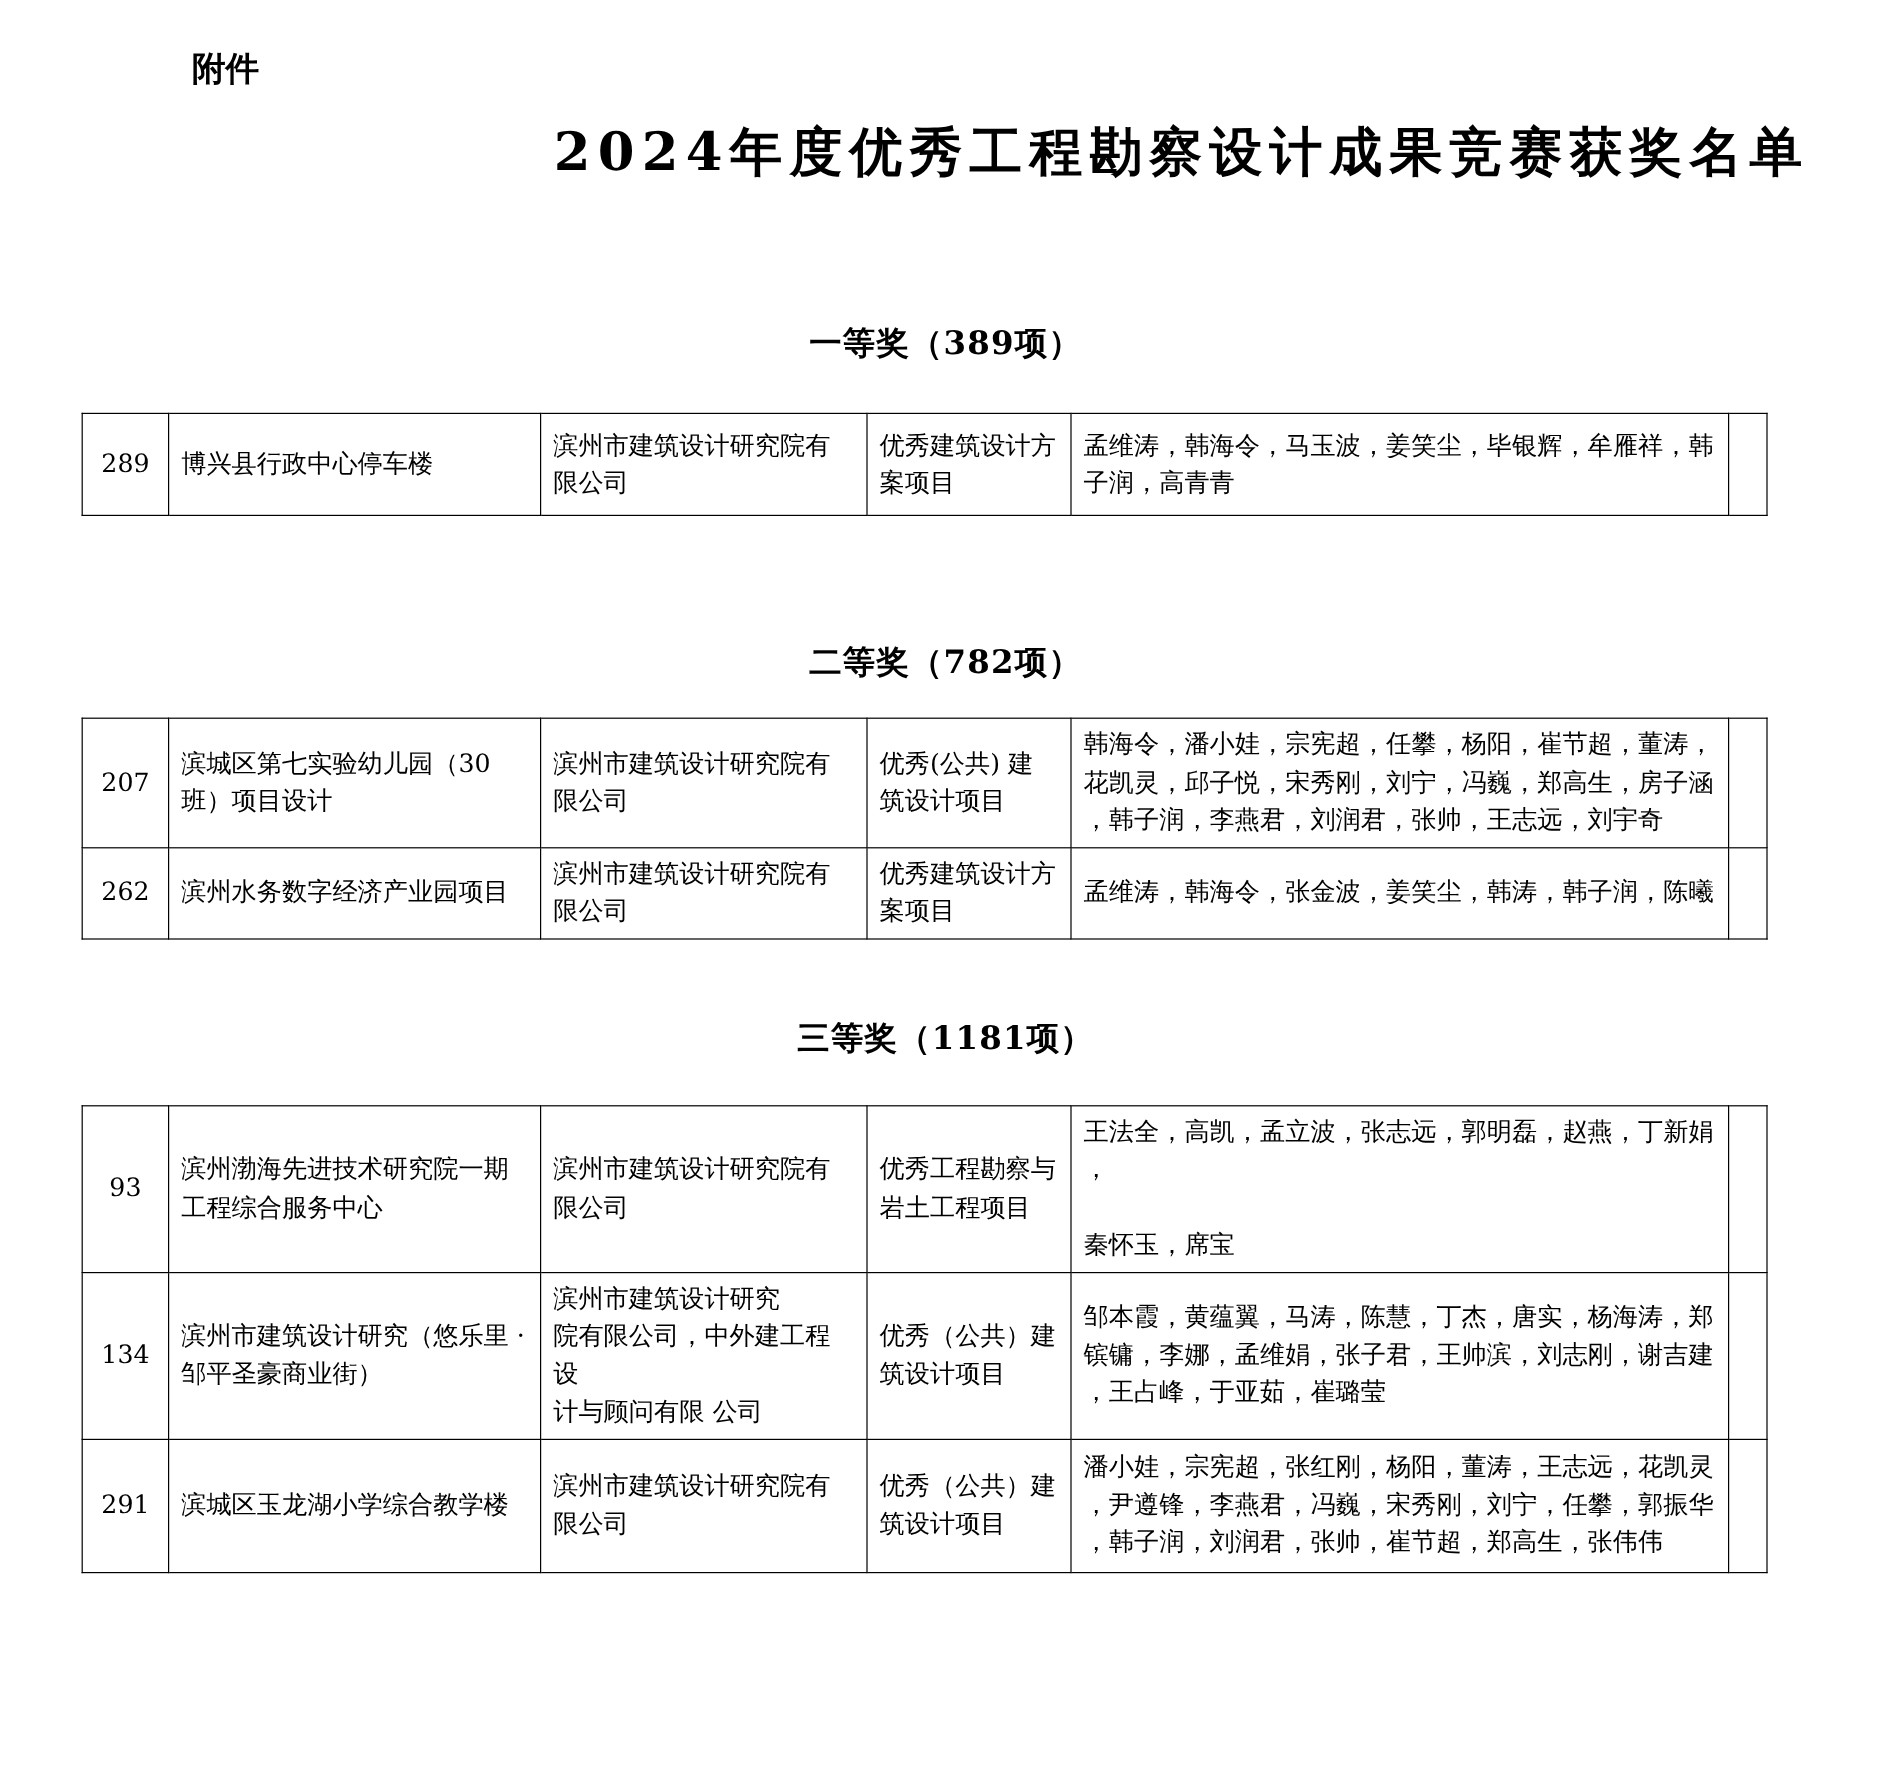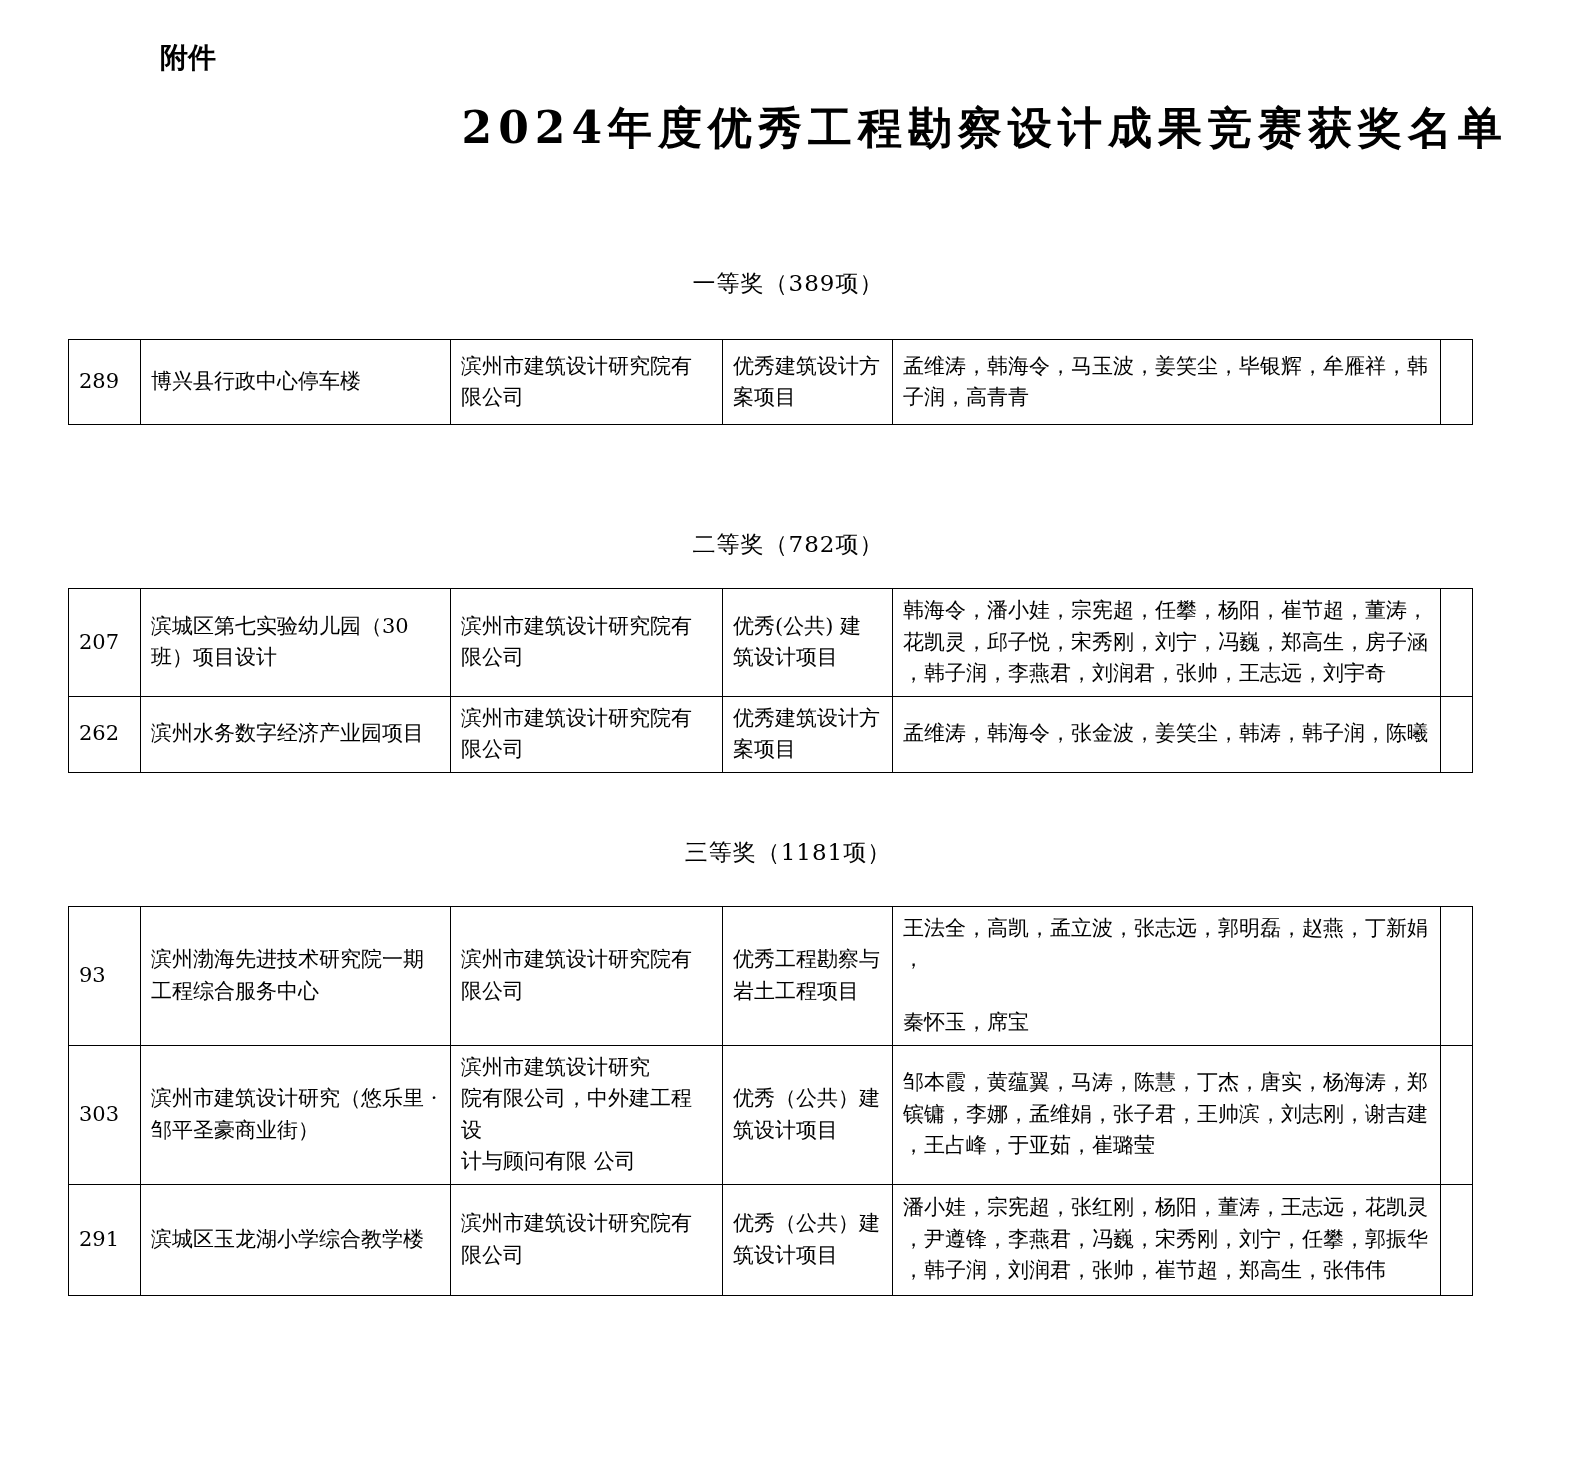--- a/index.html
+++ b/index.html
@@ -16,21 +16,21 @@
     margin-left:92px;
   }
   .doc-title{
     text-align:right;
     font-size:44px;font-weight:bold;
     letter-spacing:6px;
     margin-top:22px;line-height:60px;
   }
   .section-heading{
     text-align:center;
-    font-size:23px;font-weight:normal;
+    font-size:27px;font-weight:bold;
     letter-spacing:1px;
     margin:0;
   }
   .heading-1{margin-top:110px;margin-bottom:40px;}
   .heading-2{margin-top:104px;margin-bottom:28px;}
   .heading-3{margin-top:64px;margin-bottom:38px;}
   table.award-table{
     border-collapse:collapse;
     width:1404px;
     table-layout:fixed;
@@ -38,21 +38,21 @@
   table.award-table td{
     border:1px solid #000000;
     padding:6px 10px;
     font-size:21px;
     line-height:1.5;
     vertical-align:middle;
     white-space:pre-line;
     word-break:break-all;
     overflow:hidden;
   }
-  td.c-no{padding:6px 4px;margin-top:40px;}
+  td.c-no{text-align:center;padding:6px 4px;margin-top:40px;}
   td.c-winners{line-break:anywhere;}
   td.c-blank{padding:0;}
   
   .t1 .r0 td{height:72px;}
   .t2 .r0 td{height:90px;}
   .t2 .r1 td{height:62px;}
   .t2 .r2 td{height:68px;}
   .t2 .r3 td{height:70px;}
   .t3 .r0 td{height:96px;}
   .t3 .r1 td{height:106px;}
@@ -134,21 +134,21 @@
         <td class="c-no">93</td>
         <td class="c-project">滨州渤海先进技术研究院一期工程综合服务中心</td>
         <td class="c-org">滨州市建筑设计研究院有限公司</td>
         <td class="c-award">优秀工程勘察与岩土工程项目</td>
         <td class="c-winners">王法全，高凯，孟立波，张志远，郭明磊，赵燕，丁新娟，
 
 秦怀玉，席宝</td>
         <td class="c-blank"></td>
       </tr>
       <tr class="r1">
-        <td class="c-no">303</td>
+        <td class="c-no">134</td>
         <td class="c-project">滨州市建筑设计研究（悠乐里 ·邹平圣豪商业街）</td>
         <td class="c-org">滨州市建筑设计研究
 院有限公司，中外建工程设
 计与顾问有限 公司</td>
         <td class="c-award">优秀（公共）建筑设计项目</td>
         <td class="c-winners">邹本霞，黄蕴翼，马涛，陈慧，丁杰，唐实，杨海涛，郑镔镛，李娜，孟维娟，张子君，王帅滨，刘志刚，谢吉建，王占峰，于亚茹，崔璐莹</td>
         <td class="c-blank"></td>
       </tr>
       <tr class="r2">
         <td class="c-no">291</td>

